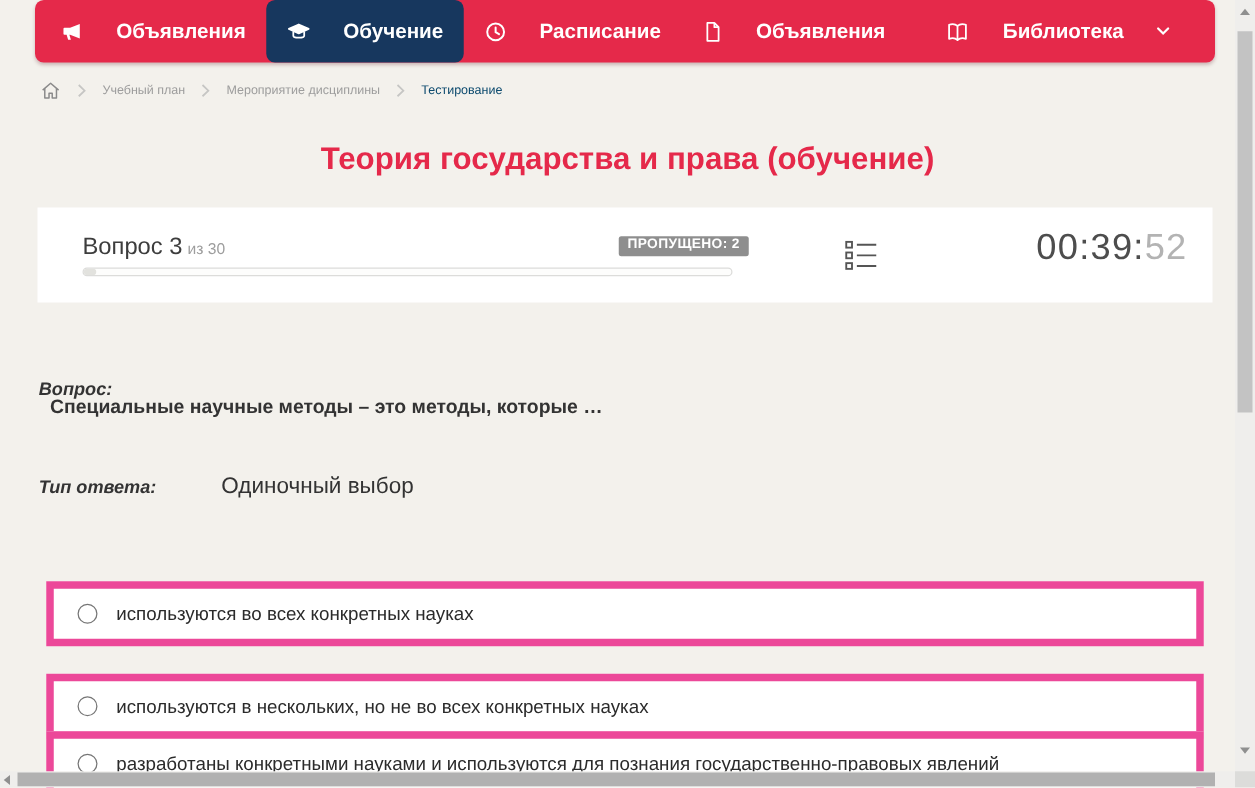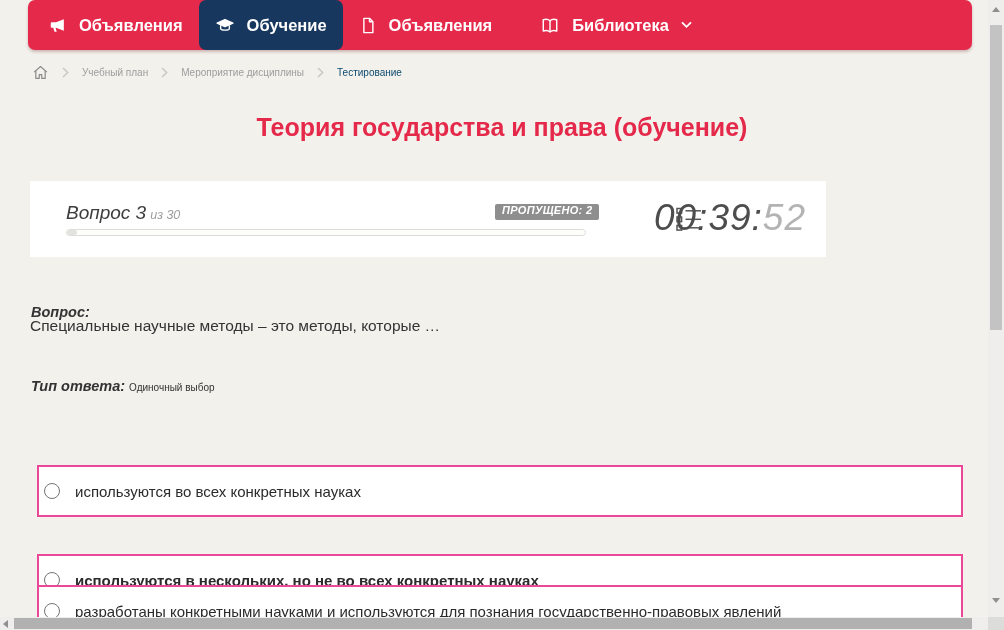--- a/index.html
+++ b/index.html
@@ -11,21 +11,21 @@
   .screen { position:relative; width:1004px; height:630px; overflow:hidden; }
 
   
   .topnav {
     position:absolute; left:28px; top:0; width:944px; height:50px;
     background:#e5294a; border-radius:7px;
     display:flex; align-items:center; padding:0 8px 0 4px; box-sizing:border-box;
     box-shadow:0 2px 3px rgba(90,10,25,0.25);
   }
   .nav-item {
-    display:flex; align-items:center; gap:12px; height:50px; padding:0 16px;
+    display:flex; align-items:center; gap:26px; height:50px; padding:0 16px;
     color:#fff; font-size:16.5px; font-weight:bold; border-radius:7px;
     cursor:pointer; white-space:nowrap; text-decoration:none;
   }
   .nav-item.active { background:#17375e; }
   .nav-item svg { display:block; flex-shrink:0; }
   .nav-spacer { width:16px; }
 
   
   .breadcrumb {
     position:absolute; left:32px; top:61px; height:22px;
@@ -36,58 +36,58 @@
   .breadcrumb .crumb-current { color:#0c4a6e; }
   .breadcrumb svg { display:block; }
 
   
   .page-title {
     position:absolute; top:113px; left:0; width:100%;
     text-align:center; font-size:25px; font-weight:bold; color:#e5294a; margin:0;
   }
 
   
-  .qpanel { position:absolute; left:30px; top:181px; width:796px; height:76px; background:#ffffff;font-style:italic; }
+  .qpanel { position:absolute; left:30px; top:166px; width:940px; height:76px; background:#ffffff; }
   .q-heading { position:absolute; left:36px; top:21px; font-size:19px; color:#3d3d3d; white-space:nowrap; }
   .q-of { font-size:12.5px; color:#9d9d9d; margin-left:4px; }
   .skip-badge {
     position:absolute; left:465px; top:23px;
     background:#8e8e8e; color:#fff; font-size:11px; font-weight:bold;
     padding:0 7px 4px; border-radius:2px; letter-spacing:0.3px; white-space:nowrap;
   }
   .progress {
     position:absolute; left:36px; top:48px; width:518px; height:5px;
     border:1px solid #dcdcda; border-radius:4px; background:#fdfdfc; overflow:hidden;
   }
   .progress-fill { height:100%; background:#e2e2de; border-radius:4px; }
   .list-btn {
     position:absolute; left:645px; top:25px; width:28px; height:28px;
     background:none; border:none; padding:0; cursor:pointer;
   }
   .timer {
     position:absolute; right:20px; top:16px;
-    font-size:37px; font-weight:300; color:#4d4d4d; letter-spacing:1px; white-space:nowrap;
+    font-size:29px; font-weight:300; color:#4d4d4d; letter-spacing:1px; white-space:nowrap;
   }
   .timer .light { color:#b3b3b3; }
 
   
   .q-label   { position:absolute; left:31px; top:304px; font-size:14.5px; font-weight:bold; font-style:italic; color:#333; margin:0; }
-  .q-text    { position:absolute; left:30px; top:317px; font-size:15.5px; color:#333; margin:0; }
+  .q-text    { position:absolute; left:40px; top:317px; font-size:15.5px; color:#333; margin:0;font-weight:bold; }
   .q-type    { position:absolute; left:31px; top:378px; font-size:14.5px; color:#333; margin:0; }
   .q-type .lbl { font-weight:bold; font-style:italic; }
-  .q-type .val { font-size:10px; }
+  .q-type .val { font-size:18px;margin-left:48px; }
 
   
   .option {
     position:absolute; left:37px; width:926px; height:52px;
-    background:#fff; border:2px solid #ec4899; box-sizing:border-box;
-    display:flex; align-items:center; padding-left:5px; gap:15px; cursor:pointer;
+    background:#fff; border:6px solid #ec4899; box-sizing:border-box;
+    display:flex; align-items:center; padding-left:19px; gap:15px; cursor:pointer;
   }
   .option-1 { top:465px; }
-  .option-2 { top:554px;font-weight:bold; }
+  .option-2 { top:539px; }
   .option-3 { top:585px; }
   .radio {
     width:14px; height:14px; border:1px solid #757575; border-radius:50%;
     background:#fff; flex-shrink:0;
   }
   .option-label { font-size:15px; color:#2b2b2b; white-space:nowrap; }
 
   
   .vscroll { position:absolute; right:0; top:0; width:16px; height:617px; background:#efeeec; }
   .vscroll .thumb { position:absolute; top:25px; left:2px; width:12px; height:305px; background:#c3c3c3; }
@@ -114,20 +114,29 @@
       <span>Объявления</span>
     </a>
     <a class="nav-item active">
       <span>
         <svg width="20" height="19" viewBox="0 0 24 24" fill="none" stroke="#fff" stroke-width="1.8" stroke-linejoin="round">
             <path d="M2 9 L12 4.5 L22 9 L12 13.5 Z" fill="#fff"></path>
             <path d="M6.5 11.7 v4.1 c0 1.1 2.6 2 5.5 2 s5.5 -0.9 5.5 -2 v-4.1"></path>
           </svg>
       </span>
       <span>Обучение</span>
+    </a>
+    <a class="nav-item">
+      <span>
+        <svg width="19" height="19" viewBox="0 0 24 24" fill="none" stroke="#fff" stroke-width="2" stroke-linecap="round">
+            <circle cx="12" cy="12" r="8.5"></circle>
+            <path d="M12 7.5 v4.8 l3.4 2"></path>
+          </svg>
+      </span>
+      <span>Расписание</span>
     </a>
     <a class="nav-item">
       <span>
         <svg width="18" height="19" viewBox="0 0 24 24" fill="none" stroke="#fff" stroke-width="1.9" stroke-linejoin="round">
             <path d="M6.5 2.5 h7.5 l4.5 4.5 V21.5 h-12 z"></path>
             <path d="M14 2.5 v4.5 h4.5"></path>
           </svg>
       </span>
       <span>Объявления</span>
     </a>

